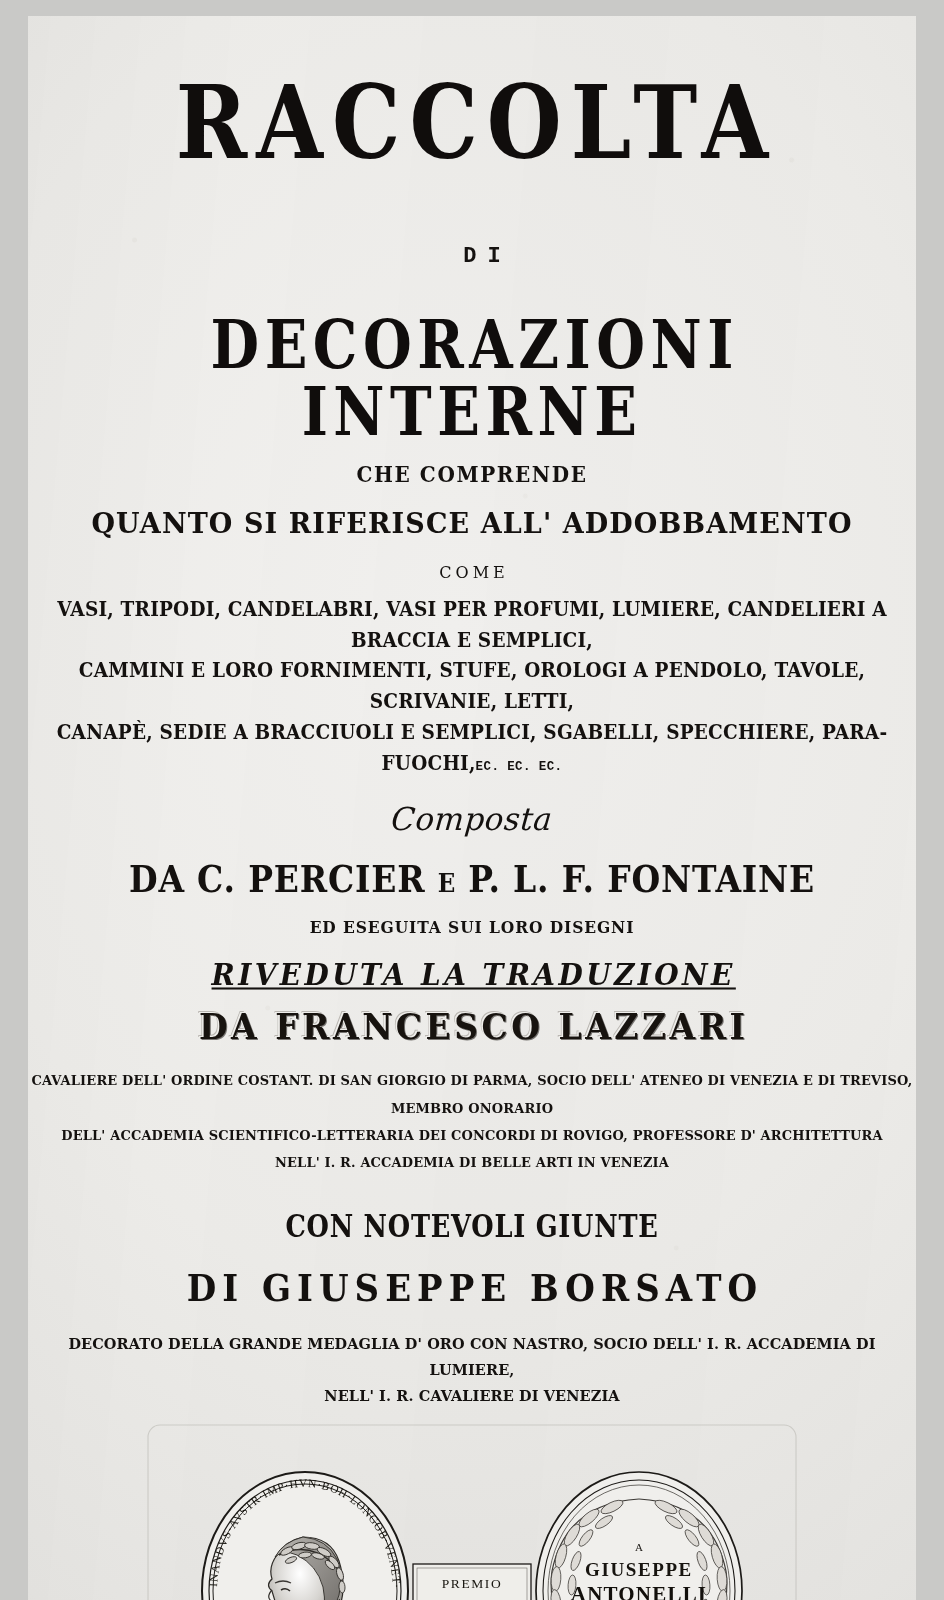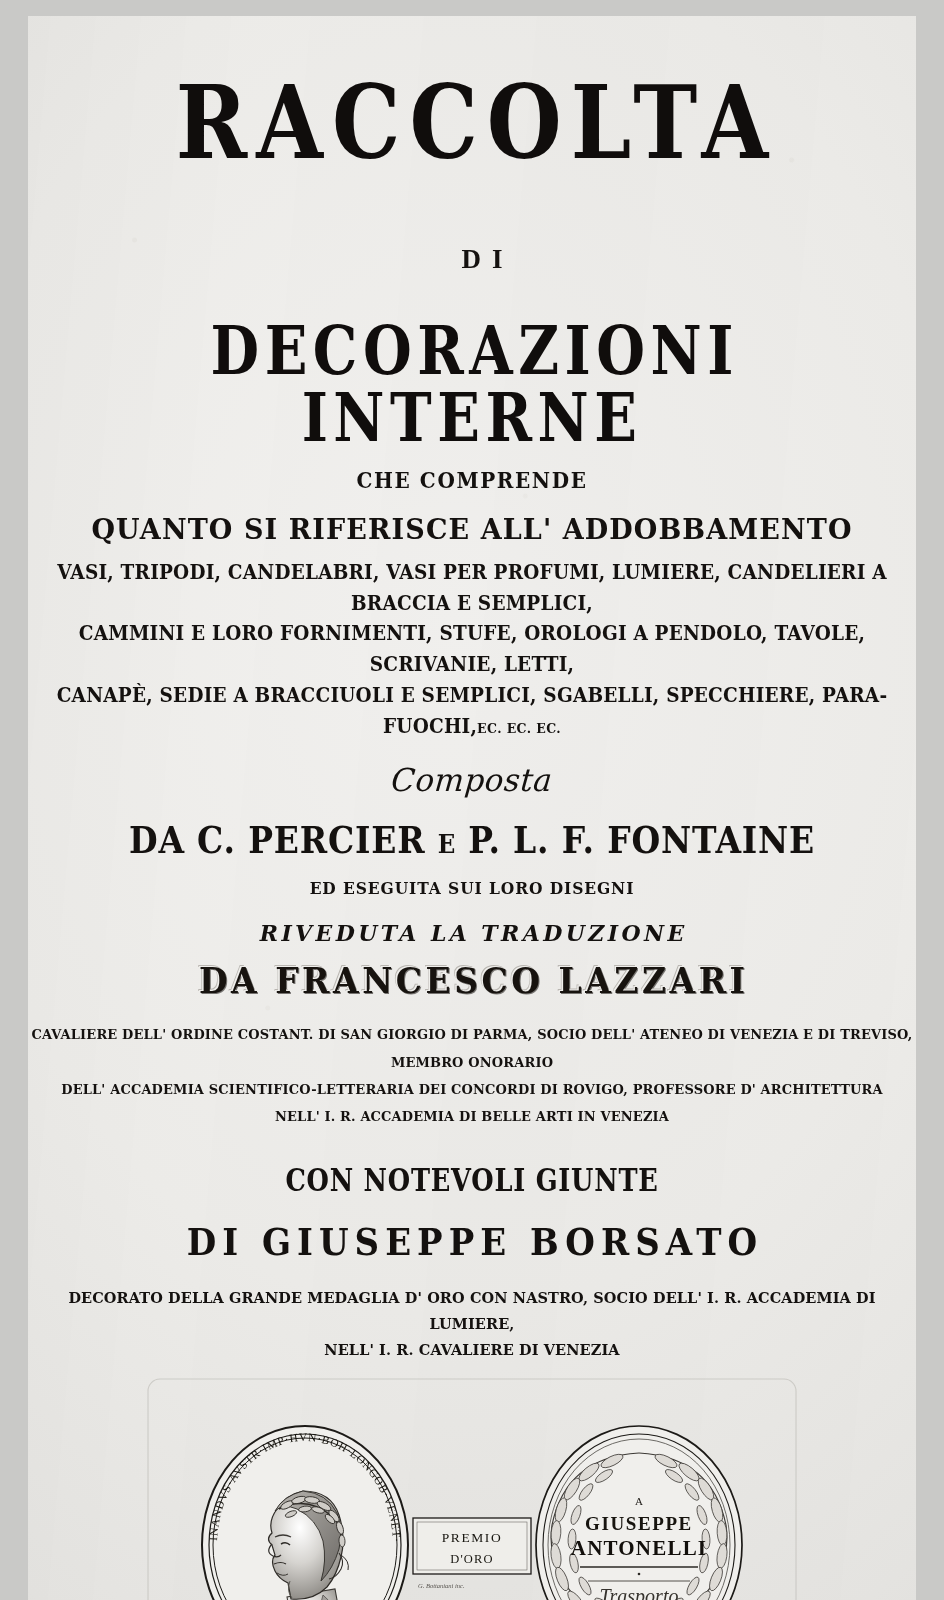--- a/index.html
+++ b/index.html
@@ -48,23 +48,23 @@
     font-size: 86px;
     line-height: 1;
     letter-spacing: 9px;
     text-indent: 9px;
     color: #100d0c;
     transform: scaleY(1.18);
     transform-origin: center top;
     margin: 0;
   }
   .t-di {
-    font-family: Liberation Serif, serif;
-    font-weight: 700;
-    font-size: 27px;
+    font-family: Liberation Mono, monospace;
+    font-weight: 700;
+    font-size: 22px;
     letter-spacing: 11px;
     text-indent: 11px;
     margin: 86px 0 0;
     color: #151210;
     padding-left: 20px;
   }
   .t-decorazioni {
     font-family: "DejaVu Serif", "Liberation Serif", serif;
     font-weight: 700;
     font-size: 56px;
@@ -105,20 +105,21 @@
     font-weight: 700;
     font-size: 18.5px;
     letter-spacing: .2px;
     line-height: 29px;
     transform: scaleY(1.06);
     margin: 17px 0 0;
   }
   .t-list .ec {
     font-size: 12.5px;
     letter-spacing: .4px;
+    font-family: Liberation Mono, monospace;
   }
   .t-composta {
     font-family: "DejaVu Serif", "Liberation Serif", serif;
     font-style: italic;
     font-weight: 400;
     font-size: 31px;
     letter-spacing: .5px;
     margin: 24px 0 0;
     transform: skewX(-5deg) scaleY(1.02);
   }
@@ -138,25 +139,26 @@
     font-weight: 700;
     font-size: 15.5px;
     letter-spacing: .9px;
     transform: scaleY(1.06);
     margin: 20px 0 0;
   }
   .t-riveduta {
     font-family: "DejaVu Serif", "Liberation Serif", serif;
     font-style: italic;
     font-weight: 700;
-    font-size: 22px;
+    font-size: 28px;
     letter-spacing: 3.4px;
     text-indent: 3.4px;
     transform: scaleY(1.04);
     margin: 22px 0 0;
+    text-decoration: underline;
   }
   
   .t-lazzari {
     font-family: "DejaVu Serif", "Liberation Serif", serif;
     font-weight: 700;
     font-size: 33px;
     letter-spacing: 3.5px;
     text-indent: 3.5px;
     transform: scaleY(1.1);
     margin: 15px 0 0;
@@ -216,20 +218,21 @@
 
 <div class="page">
   <div class="inner">
 
     <div class="t-raccolta">RACCOLTA</div>
     <div class="t-di">DI</div>
     <div class="t-decorazioni">DECORAZIONI INTERNE</div>
 
     <div class="t-che">CHE COMPRENDE</div>
     <div class="t-quanto">QUANTO SI RIFERISCE ALL' ADDOBBAMENTO</div>
+    <div class="t-come">COME</div>
 
     <div class="t-list">
       <div>VASI, TRIPODI, CANDELABRI, VASI PER PROFUMI, LUMIERE, CANDELIERI A BRACCIA E SEMPLICI,</div>
       <div>CAMMINI E LORO FORNIMENTI, STUFE, OROLOGI A PENDOLO, TAVOLE, SCRIVANIE, LETTI,</div>
       <div>
         <span>CANAPÈ, SEDIE A BRACCIUOLI E SEMPLICI, SGABELLI, SPECCHIERE, PARA-FUOCHI,</span><span class="ec">EC. EC. EC.</span>
       </div>
     </div>
 
     <div class="t-composta">Composta</div>

